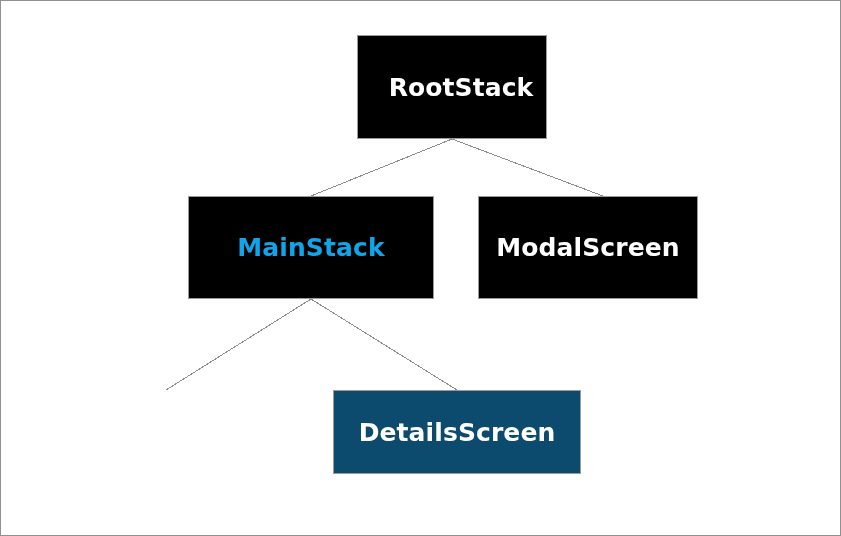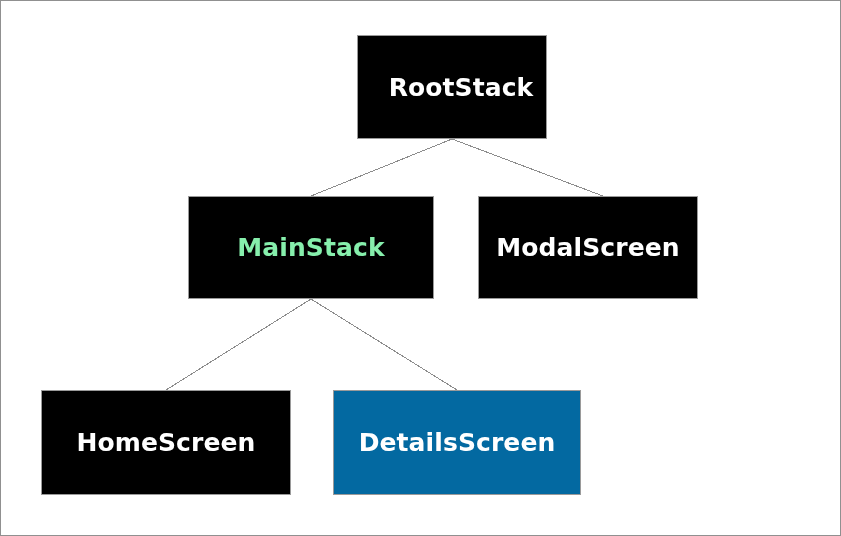--- a/index.html
+++ b/index.html
@@ -65,28 +65,25 @@
     <line stroke="#8c8c8c" stroke-width="1" shape-rendering="crispEdges" x1="451" y1="138" x2="602" y2="195"></line>
     <line stroke="#8c8c8c" stroke-width="1" shape-rendering="crispEdges" x1="310" y1="298" x2="165" y2="389"></line>
     <line stroke="#8c8c8c" stroke-width="1" shape-rendering="crispEdges" x1="310" y1="298" x2="456" y2="389"></line>
   </svg>
 
   <div class="node" id="node-rootstack" style="left: 356px; top: 34px; width: 190px; height: 104px; background: rgb(0, 0, 0); border-color: rgb(154, 154, 154);">
     <span class="node-label" style="color: rgb(255, 255, 255);">RootStack</span>
   </div>
 
   <div class="node" id="node-mainstack" style="left: 187px; top: 195px; width: 246px; height: 103px; background: rgb(0, 0, 0); border-color: rgb(154, 154, 154);">
-    <span class="node-label" style="color: #86efac;">MainStack</span>
+    <span class="node-label" style="color: #0ea5e9;">MainStack</span>
   </div>
 
   <div class="node" id="node-modalscreen" style="left: 477px; top: 195px; width: 220px; height: 103px; background: rgb(0, 0, 0); border-color: rgb(154, 154, 154);">
     <span class="node-label" style="color: rgb(255, 255, 255);">ModalScreen</span>
   </div>
 
-  <div class="node" id="node-homescreen" style="left: 40px; top: 389px; width: 250px; height: 105px; background: rgb(0, 0, 0); border-color: rgb(154, 154, 154);">
-    <span class="node-label" style="color: rgb(255, 255, 255);">HomeScreen</span>
-  </div>
 
-  <div class="node" id="node-detailsscreen" style="left: 332px; top: 389px; width: 248px; height: 105px; background: #0369a1; border-color: rgb(154, 154, 154);">
+  <div class="node" id="node-detailsscreen" style="left: 332px; top: 389px; width: 248px; height: 84px; background: #0c4a6e; border-color: rgb(154, 154, 154);">
     <span class="node-label" style="color: rgb(255, 255, 255);">DetailsScreen</span>
   </div>
 
 </div>
 
 </body></html>

